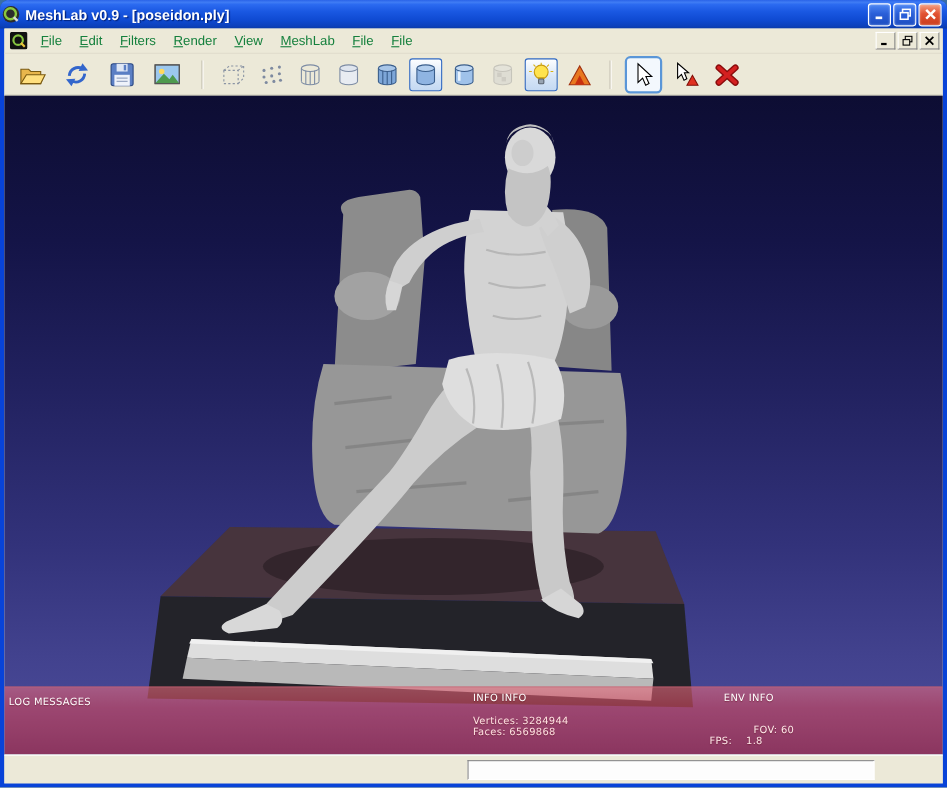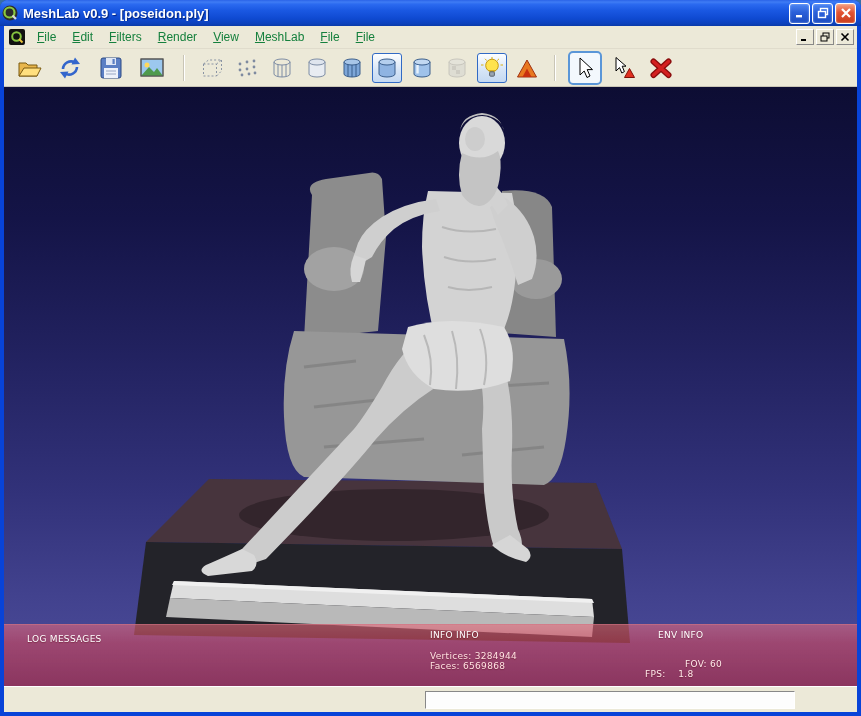--- a/index.html
+++ b/index.html
@@ -121,21 +121,21 @@
       rgba(204, 70, 92, 0.64) 30%,
       rgba(168, 42, 66, 0.68) 100%);
     border-top: 1px solid rgba(255, 170, 180, 0.45);
   }
   .hud-label {
     position: absolute;
     color: #ffffff; font-family: "DejaVu Sans", sans-serif;
     font-size: 9px; letter-spacing: 0.3px; white-space: pre;
     text-shadow: 0 1px 1px rgba(80,0,10,0.4);
   }
-  .log-title  { left: 23px;  top: 9px;  }
+  .log-title  { left: 4px;  top: 9px;  }
   .mesh-title { left: 426px; top: 5px;  }
   .mesh-v     { left: 426px; top: 26px; color: #ffe2e2; }
   .mesh-f     { left: 426px; top: 36px; color: #ffe2e2; text-align: right; }
   .env-title  { left: 637px; top: 5px; margin-left: 17px;  }
   .env-fov    { left: 641px; top: 34px; color: #ffeaea; margin-left: 40px; }
   .env-fps    { left: 641px; top: 44px; color: #ffeaea; }
 
   
   .statusbar {
     height: 26px; flex: 0 0 26px;

